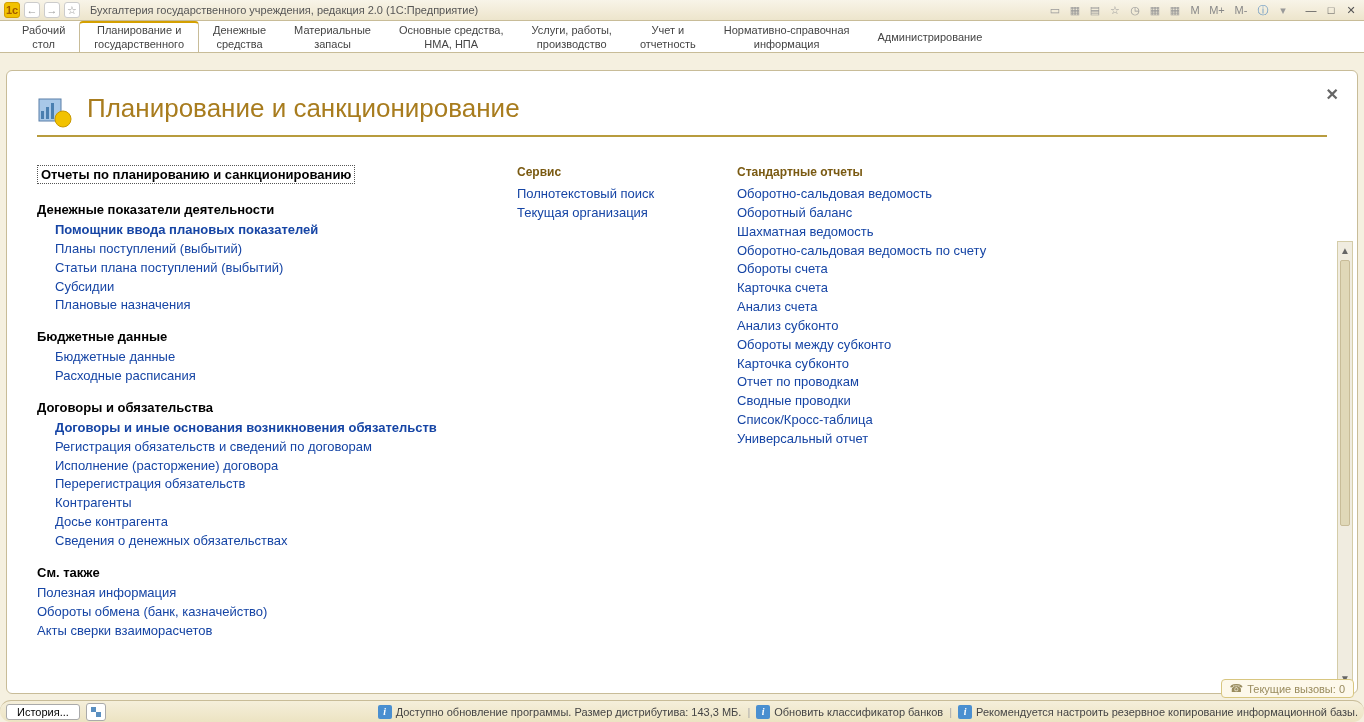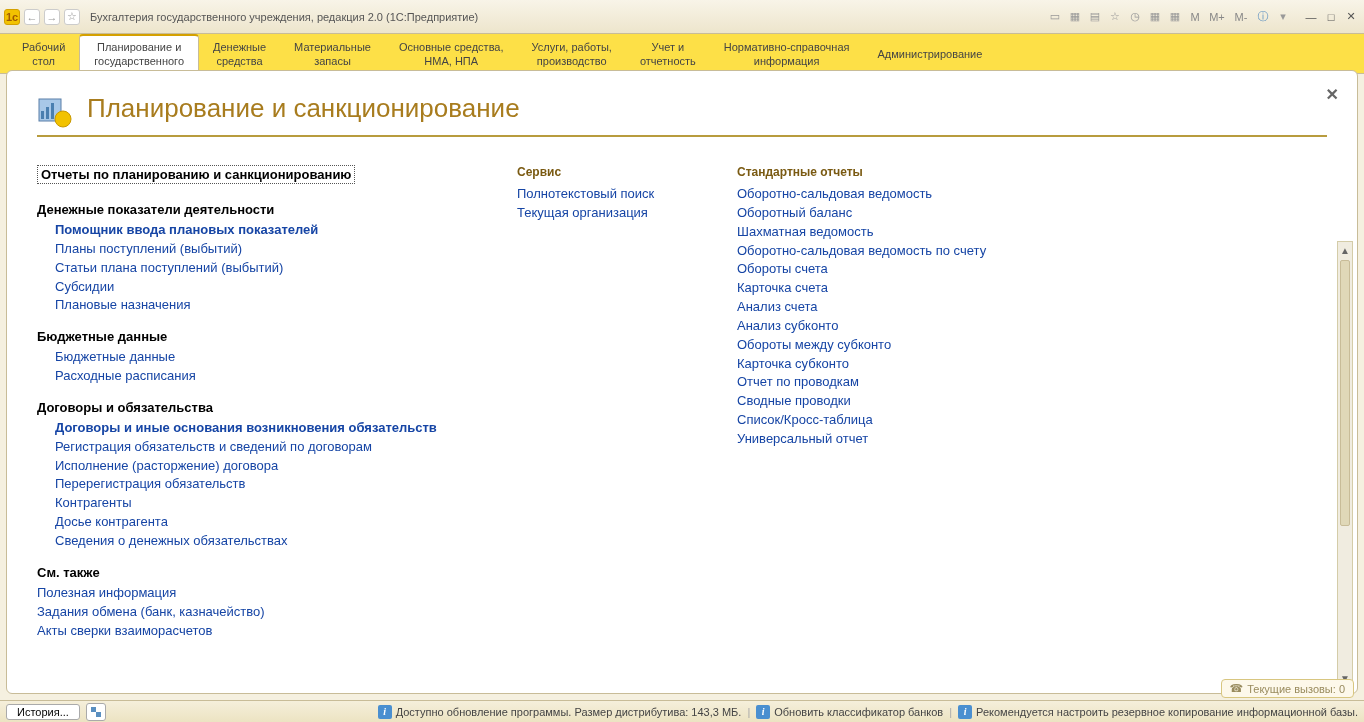--- a/index.html
+++ b/index.html
@@ -1,27 +1,27 @@
 <!DOCTYPE html>
 <html><head>
 <meta charset="utf-8">
 <style>
   * { box-sizing: border-box; margin: 0; padding: 0; }
   body { font-family: Arial, sans-serif; font-size: 12px; background: #f5f0e0; width: 1364px; height: 722px; overflow: hidden; position: relative; }
   
-  .titlebar { height: 34px; background: linear-gradient(#f8f4e8, #ede5cc); border-bottom: 1px solid #c8bc98; display: flex; align-items: center; padding: 0 4px; }
+  .titlebar { height: 21px; background: linear-gradient(#f8f4e8, #ede5cc); border-bottom: 1px solid #c8bc98; display: flex; align-items: center; padding: 0 4px; }
   .titlebar .left-icons { display: flex; gap: 4px; align-items: center; }
   .titlebar .icon-btn { width: 16px; height: 16px; display: inline-flex; align-items: center; justify-content: center; font-size: 11px; color: #999; border: 1px solid #ccc; border-radius: 3px; background: #fff; }
   .titlebar .title-text { margin-left: 10px; color: #555; font-size: 11px; }
   .titlebar .right-icons { margin-left: auto; display: flex; gap: 2px; align-items: center; }
   .titlebar .right-icons .icon-btn { border: none; background: transparent; width: 18px; }
   .win-controls { display: flex; gap: 2px; margin-left: 8px; }
   .win-btn { width: 18px; height: 16px; display: flex; align-items: center; justify-content: center; font-size: 11px; color: #555; }
   
-  .nav-tabs { height: 40px; background: #fde047; display: flex; align-items: stretch; padding: 0 8px; border-bottom: 1px solid #c8bc98; }
+  .nav-tabs { height: 32px; background: #ffffff; display: flex; align-items: stretch; padding: 0 8px; border-bottom: 1px solid #c8bc98; }
   .nav-tab { padding: 6px 14px; font-size: 11px; color: #444; text-align: center; display: flex; flex-direction: column; justify-content: center; cursor: pointer; border-top: 2px solid transparent; line-height: 1.2; }
   .nav-tab.active { background: #fff; border-top: 2px solid #d4a000; border-left: 1px solid #c8bc98; border-right: 1px solid #c8bc98; border-radius: 4px 4px 0 0; }
   
   .workspace { position: absolute; top: 64px; left: 0; right: 0; bottom: 22px; padding: 6px; }
   .panel { background: #fff; border: 1px solid #c8bc98; border-radius: 6px; height: 100%; position: relative; padding: 22px 30px; overflow: hidden; }
   
   .panel-close { position: absolute; top: 14px; right: 18px; font-size: 16px; color: #666; cursor: pointer; font-weight: bold; }
   
   .page-header { display: flex; align-items: flex-start; gap: 14px; border-bottom: 2px solid #b89c3e; padding-bottom: 6px; margin-bottom: 28px; }
   .page-icon { width: 36px; height: 36px; }
@@ -37,21 +37,21 @@
   .scroll-arrow { height: 16px; display:flex; align-items:center; justify-content:center; font-size:10px; color:#666; }
   .scroll-thumb { position:absolute; top:18px; left:2px; right:2px; height:60%; background:#e0d8b8; border:1px solid #c8bc98; border-radius:2px; }
   
   .group-heading { font-size: 12px; font-weight: bold; color: #7a5a12; margin-bottom: 6px; margin-top: 0; }
   .section-heading { font-size: 13px; font-weight: bold; color: #000; margin-top: 14px; margin-bottom: 4px; }
   .boxed-link { display: inline-block; border: 1px dotted #555; padding: 1px 3px; color: #000; font-weight: bold; font-size: 13px; margin-bottom: 4px; }
   .link { color: #1645a5; font-size: 13px; cursor: pointer; line-height: 1.45; display: block; }
   .link.bold { font-weight: bold; }
   .indent { margin-left: 18px; }
   
-  .statusbar { position: absolute; bottom: 0; left: 0; right: 0; height: 22px; background: linear-gradient(#f5efdb,#ece3c2); border-top: 1px solid #c8bc98; display: flex; align-items: center; padding: 0 6px; font-size: 11px; color: #444; gap: 6px; }
+  .statusbar { position: absolute; bottom: 0; left: 0; right: 0; height: 22px; background: linear-gradient(#f5efdb,#ece3c2); border-top: 1px solid #c8bc98; display: flex; align-items: center; padding: 0 6px; font-size: 11px; color: #444; gap: 6px; border-radius: 11px; }
   .status-btn { background: #fff; border: 1px solid #aaa; border-radius: 3px; padding: 1px 10px; font-size: 11px; }
   .status-icon-btn { width: 20px; height: 18px; border: 1px solid #aaa; border-radius: 3px; background: #fff; display:flex; align-items:center; justify-content:center; }
   .info-chip { display: flex; align-items: center; gap: 4px; }
   .info-i { width: 14px; height: 14px; background: #4a8fd0; color: #fff; font-weight: bold; border-radius: 2px; font-size: 10px; display: inline-flex; align-items: center; justify-content: center; font-style: italic; font-family: serif; }
   .sep { color: #aaa; }
   .calls-bubble { position:absolute; right:10px; bottom:24px; background:#fdf8ea; border:1px solid #d8c680; border-radius:4px; padding:2px 8px; font-size:11px; color:#998b5e; display:flex; align-items:center; gap:4px; }
   .time { position:absolute; right:6px; bottom:3px; font-size:11px; color:rgba(100,90,60,0.6); }
 </style>
 </head>
 <body>
@@ -165,21 +165,21 @@
           <a class="link">Регистрация обязательств и сведений по договорам</a>
           <a class="link">Исполнение (расторжение) договора</a>
           <a class="link">Перерегистрация обязательств</a>
           <a class="link">Контрагенты</a>
           <a class="link">Досье контрагента</a>
           <a class="link">Сведения о денежных обязательствах</a>
         </div>
 
         <div class="section-heading">См. также</div>
         <a class="link">Полезная информация</a>
-        <a class="link">Задания обмена (банк, казначейство)</a>
+        <a class="link">Обороты обмена (банк, казначейство)</a>
         <a class="link">Акты сверки взаиморасчетов</a>
       </div>
 
       <div class="col col2">
         <div class="group-heading">Сервис</div>
         <a class="link">Полнотекстовый поиск</a>
         <a class="link">Текущая организация</a>
       </div>
 
       <div class="col col3">

